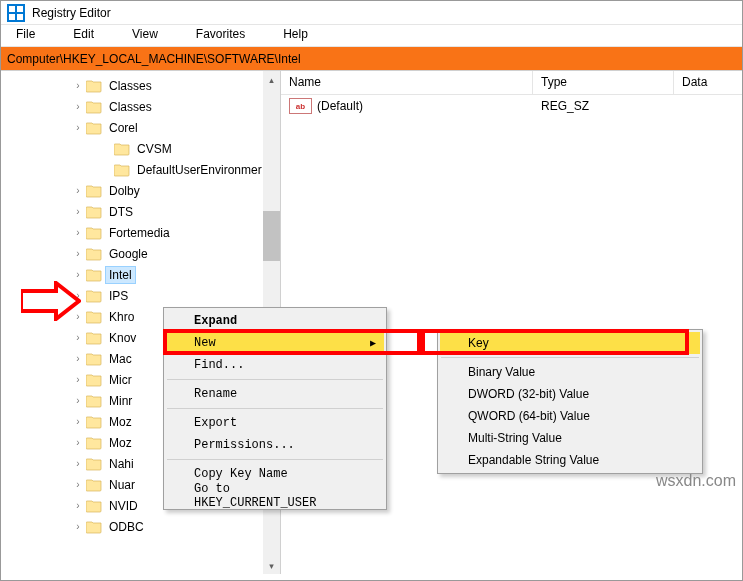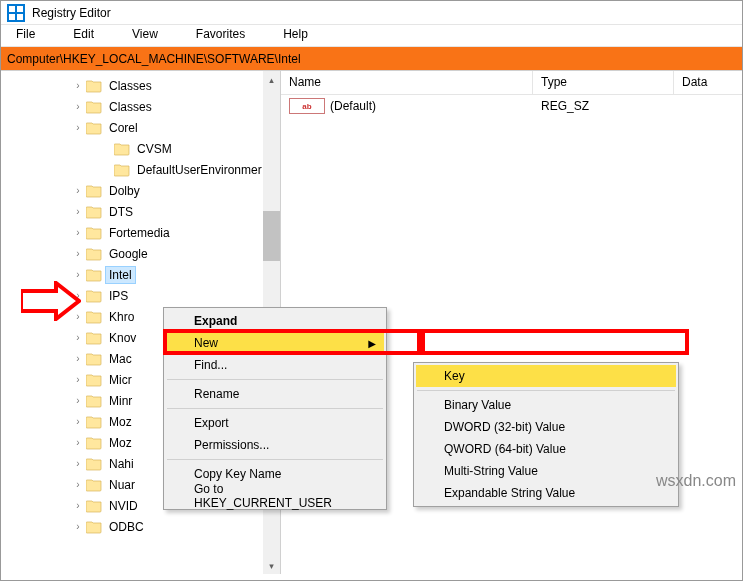--- a/index.html
+++ b/index.html
@@ -135,21 +135,21 @@
   .list-row {
     display: flex;
     align-items: center;
     height: 22px;
     font-size: 12px;
   }
   .list-row .cell-name { width:252px; display:flex;align-items:center; padding-left:8px;}
   .list-row .cell-type { width:141px; padding-left:8px;}
   .list-row .cell-data { flex:1; padding-left:8px;}
   .reg-icon {
-    width:36px;height:16px;margin-right:5px;
+    width:23px;height:16px;margin-right:5px;
     display:inline-flex;align-items:center;justify-content:center;
     border:1px solid #c77; background:#fff; color:#c33; font-size:8px; font-weight:bold;
   }
   
   .ctx {
     position: absolute;
     background: #f0f0f0;
     border: 1px solid #a0a0a0;
     box-shadow: 3px 3px 4px rgba(0,0,0,.2);
     padding: 2px;
@@ -164,22 +164,22 @@
     position: relative;
   }
   .ctx-item.bold { font-weight: bold; }
   .ctx-item.hl { background: #fde047; }
   .ctx-item .sub-arrow{
     position:absolute; right:8px; font-size:10px; color:#000;
   }
   .ctx-sep {
     height: 1px; background:#d0d0d0; margin:3px 1px;
   }
-  .ctx1 { left: 162px; top: 306px; width: 224px; }
-  .ctx2 { left: 412px; top: 328px; width: 266px; margin-top: 33px; }
+  .ctx1 { left: 162px; top: 306px; width: 224px; font-family: Liberation Mono, monospace; }
+  .ctx2 { left: 436px; top: 328px; width: 266px; }
   .redbox {
     position: absolute;
     border: 4px solid #ff0000;
     pointer-events: none;
   }
   .redbox1 { left: 162px; top: 328px; width: 258px; height: 26px; }
   .redbox2 { left: 420px; top: 328px; width: 268px; height: 26px; }
   .arrow {
     position: absolute;
     left: 20px; top: 280px;

